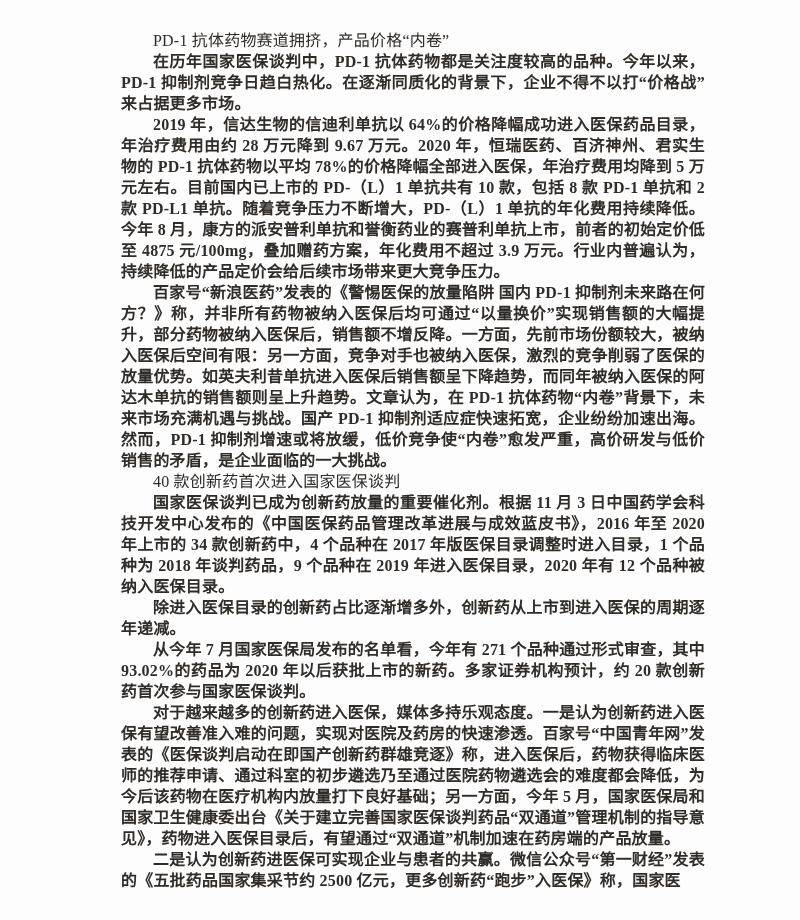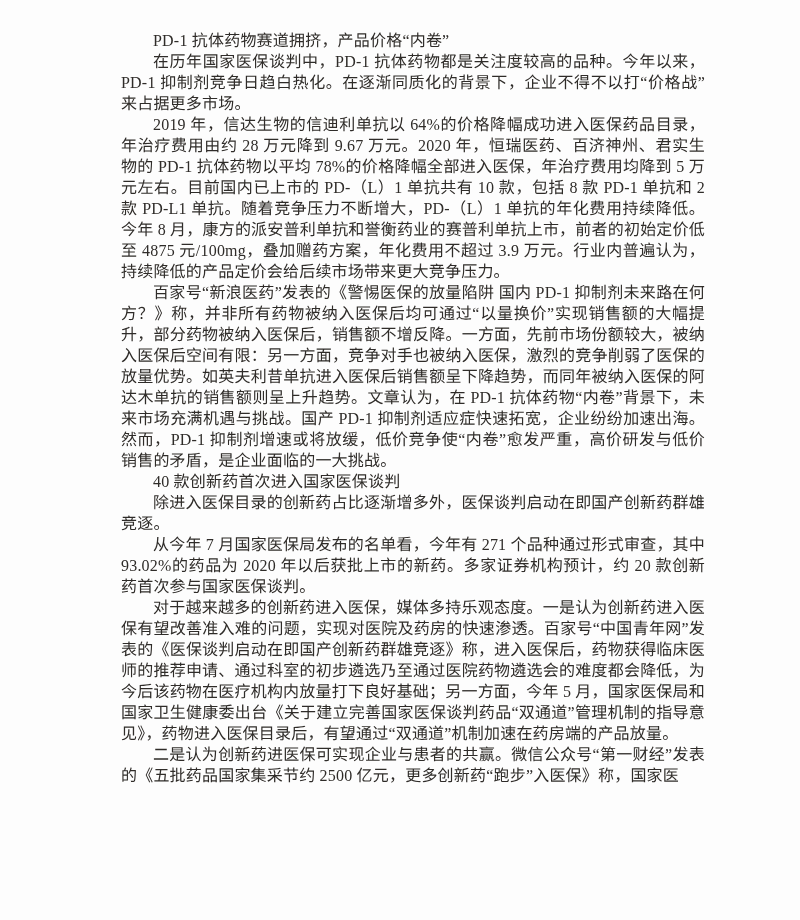--- a/index.html
+++ b/index.html
@@ -30,34 +30,35 @@
     font-size: 16px;
     line-height: 21px;
     text-align: justify;
     text-justify: inter-ideograph;
     letter-spacing: 0.2px;
   }
   .text-column p {
     margin: 0;
     padding: 0;
     text-indent: 2em;
-    font-weight: normal;
+    font-weight: bold;
   }
   .text-column p.heading {
     font-weight: normal;
   }
 </style>
 </head>
 <body>
 
 <div class="page">
   <div class="text-column">
     <p class="heading">PD-1 抗体药物赛道拥挤，产品价格“内卷”</p>
     <p>在历年国家医保谈判中，PD-1 抗体药物都是关注度较高的品种。今年以来，PD-1 抑制剂竞争日趋白热化。在逐渐同质化的背景下，企业不得不以打“价格战”来占据更多市场。</p>
     <p>2019 年，信达生物的信迪利单抗以 64%的价格降幅成功进入医保药品目录，年治疗费用由约 28 万元降到 9.67 万元。2020 年，恒瑞医药、百济神州、君实生物的 PD-1 抗体药物以平均 78%的价格降幅全部进入医保，年治疗费用均降到 5 万元左右。目前国内已上市的 PD-（L）1 单抗共有 10 款，包括 8 款 PD-1 单抗和 2 款 PD-L1 单抗。随着竞争压力不断增大，PD-（L）1 单抗的年化费用持续降低。今年 8 月，康方的派安普利单抗和誉衡药业的赛普利单抗上市，前者的初始定价低至 4875 元/100mg，叠加赠药方案，年化费用不超过 3.9 万元。行业内普遍认为，持续降低的产品定价会给后续市场带来更大竞争压力。</p>
     <p>百家号“新浪医药”发表的《警惕医保的放量陷阱 国内 PD-1 抑制剂未来路在何方？》称，并非所有药物被纳入医保后均可通过“以量换价”实现销售额的大幅提升，部分药物被纳入医保后，销售额不增反降。一方面，先前市场份额较大，被纳入医保后空间有限：另一方面，竞争对手也被纳入医保，激烈的竞争削弱了医保的放量优势。如英夫利昔单抗进入医保后销售额呈下降趋势，而同年被纳入医保的阿达木单抗的销售额则呈上升趋势。文章认为，在 PD-1 抗体药物“内卷”背景下，未来市场充满机遇与挑战。国产 PD-1 抑制剂适应症快速拓宽，企业纷纷加速出海。然而，PD-1 抑制剂增速或将放缓，低价竞争使“内卷”愈发严重，高价研发与低价销售的矛盾，是企业面临的一大挑战。</p>
     <p class="heading">40 款创新药首次进入国家医保谈判</p>
-    <p>除进入医保目录的创新药占比逐渐增多外，医保谈判启动在即国产创新药群雄竞逐。</p>
+    <p>国家医保谈判已成为创新药放量的重要催化剂。根据 11 月 3 日中国药学会科技开发中心发布的《中国医保药品管理改革进展与成效蓝皮书》，2016 年至 2020 年上市的 34 款创新药中，4 个品种在 2017 年版医保目录调整时进入目录，1 个品种为 2018 年谈判药品，9 个品种在 2019 年进入医保目录，2020 年有 12 个品种被纳入医保目录。</p>
+    <p>除进入医保目录的创新药占比逐渐增多外，创新药从上市到进入医保的周期逐年递减。</p>
     <p>从今年 7 月国家医保局发布的名单看，今年有 271 个品种通过形式审查，其中 93.02%的药品为 2020 年以后获批上市的新药。多家证券机构预计，约 20 款创新药首次参与国家医保谈判。</p>
     <p>对于越来越多的创新药进入医保，媒体多持乐观态度。一是认为创新药进入医保有望改善准入难的问题，实现对医院及药房的快速渗透。百家号“中国青年网”发表的《医保谈判启动在即国产创新药群雄竞逐》称，进入医保后，药物获得临床医师的推荐申请、通过科室的初步遴选乃至通过医院药物遴选会的难度都会降低，为今后该药物在医疗机构内放量打下良好基础；另一方面，今年 5 月，国家医保局和国家卫生健康委出台《关于建立完善国家医保谈判药品“双通道”管理机制的指导意见》，药物进入医保目录后，有望通过“双通道”机制加速在药房端的产品放量。</p>
     <p>二是认为创新药进医保可实现企业与患者的共赢。微信公众号“第一财经”发表的《五批药品国家集采节约 2500 亿元，更多创新药“跑步”入医保》称，国家医</p>
   </div>
 </div>
 
 </body></html>

